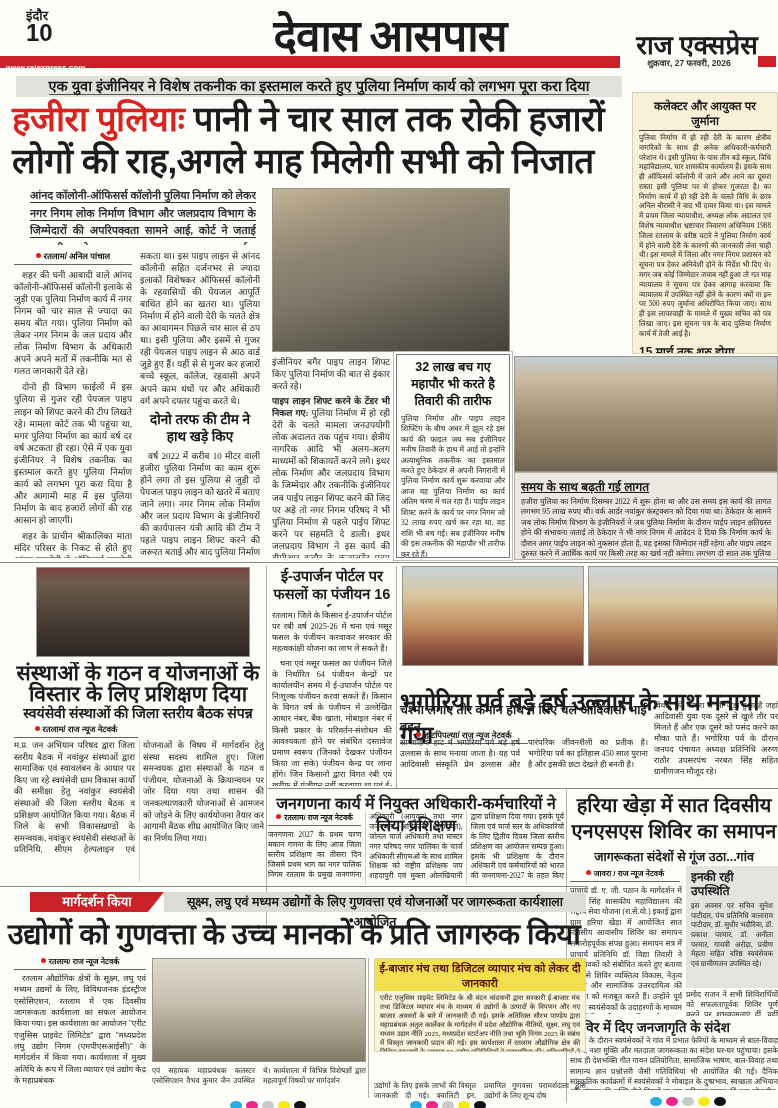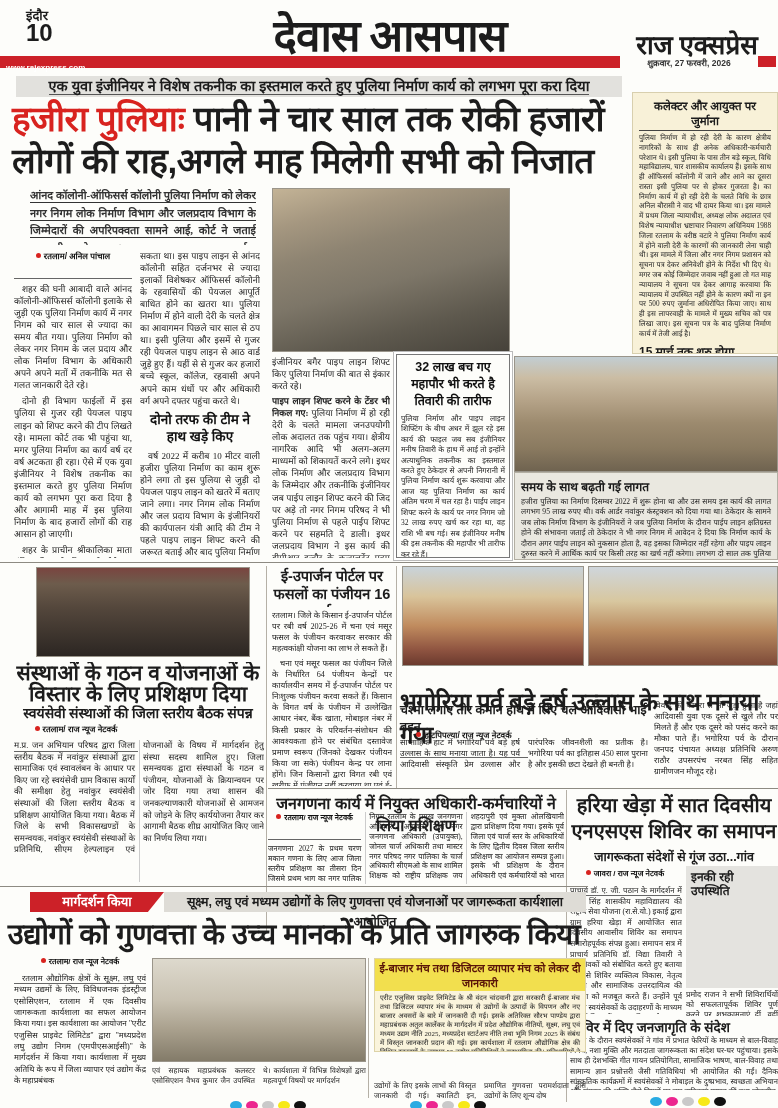--- a/index.html
+++ b/index.html
@@ -15,21 +15,21 @@
   .vr{position:absolute;width:1px;background:#b5b0a6;}
   .hr{position:absolute;height:1px;background:#8d8a82;}
   .photo{position:absolute;border:1px solid #9a958a;box-sizing:border-box;}
   .ph-bridge{background:linear-gradient(165deg,#c3b396 0%,#a59780 18%,#8e8472 35%,#7d7668 55%,#5e594e 78%,#46423a 100%);}
   .ph-cost{background:linear-gradient(180deg,#c2cdd2 0%,#cbbda4 18%,#b5a388 38%,#9c8a6e 58%,#8a7a60 80%,#6f6350 100%);}
   .ph-meet{background:linear-gradient(180deg,#7a4540 0%,#6d5c4c 18%,#54473c 45%,#3e352e 75%,#2c2622 100%);}
   .ph-bh1{background:linear-gradient(180deg,#c9d3da 0%,#d9c49b 30%,#c08b5e 60%,#8e5340 85%,#6b3a2e 100%);}
   .ph-bh2{background:linear-gradient(180deg,#cfd6dc 0%,#d8c79f 35%,#b98a5f 65%,#7d4a38 100%);}
   .ph-ind{background:linear-gradient(180deg,#ddd9cd 0%,#c9c2b2 40%,#a89f8c 70%,#837b69 100%);}
   .byline{font-family:"Liberation Sans",sans-serif;font-weight:bold;font-size:8.3px;
-          border-bottom:1px solid #666;padding-bottom:17px;margin-bottom:4px;text-align:center;color:#111;}
+          border-bottom:1px solid #666;padding-bottom:3px;margin-bottom:4px;text-align:center;color:#111;}
   .bdot{display:inline-block;width:5px;height:5px;background:#d8231f;border-radius:50%;margin-right:3px;vertical-align:1px;}
   .headline-red{color:#d8231f;}
   .caption-box{background:#eae8e0;border:1px solid #b3afa3;box-sizing:border-box;padding:5px 6px;}
   .dot{display:inline-block;width:12px;height:9px;border-radius:50%;margin:0 2px;}
   .subhead-inline{font-family:"Liberation Sans",sans-serif;font-weight:bold;text-align:center;color:#111;}
 </style>
 </head>
 <body>
 
 <div id="page">
@@ -74,21 +74,21 @@
     <p class="bodytxt just" style="margin:0;"><b>पाइप लाइन शिफ्ट करने के टेंडर भी निकल गए:</b><span> पुलिया निर्माण में हो रही देरी के चलते मामला जनउपयोगी लोक अदालत तक पहुंच गया। क्षेत्रीय नागरिक आदि भी अलग-अलग माध्यमों को शिकायतें करने लगे। इधर लोक निर्माण और जलप्रदाय विभाग के जिम्मेदार और तकनीकि इंजीनियर जब पाईप लाइन शिफ्ट करने की जिद पर अड़े तो नगर निगम परिषद ने भी पुलिया निर्माण से पहले पाईप शिफ्ट करने पर सहमति दे डाली। इधर जलप्रदाय विभाग ने इस कार्य की डीपीआर इन्दौर के कन्सलटेंट पदम जैन से बनवा ली और पाईप लाइन शिफ्ट करने के टेंडर भी जारी कर दिए।</span></p>
   </div>
 
   <div class="abs clip" style="left:396px;top:354px;width:114px;height:204px;border:1px solid #777;box-shadow:0 0 0 2px #fff,0 0 0 3px #bbb;box-sizing:border-box;padding:4px;">
     <div class="subhead-inline" style="font-size:12.5px;line-height:1.35;margin-bottom:4px;">32 लाख बच गए महापौर भी करते है तिवारी की तारीफ</div>
     <div class="smtxt just" style="font-size:7.6px;">पुलिया निर्माण और पाइप लाइन शिफ्टिंग के बीच अधर में झूल रहे इस कार्य की फाइल जब सब इंजीनियर मनीष तिवारी के हाथ में आई तो इन्होंने अत्याधुनिक तकनीक का इस्तमाल करते हुए ठेकेदार से अपनी निगरानी में पुलिया निर्माण कार्य शुरू करवाया और आज यह पुलिया निर्माण का कार्य अंतिम चरण में चल रहा है। पाईप लाइन शिफ्ट करने के कार्य पर नगर निगम जो 32 लाख रुपए खर्च कर रहा था, वह राशि भी बच गई। सब इंजीनियर मनीष की इस तकनीक की महापौर भी तारीफ कर रहे हैं।</div>
   </div>
 
   <div class="photo ph-cost" style="left:514px;top:356px;width:264px;height:116px;"></div>
   <div class="abs caption-box clip" style="left:514px;top:472px;width:264px;height:88px;">
-    <div class="sans" style="font-size:12px;font-weight:bold;margin-bottom:2px;">समय के साथ बढ़ती गई लागत</div>
+    <div class="sans" style="font-size:12px;font-weight:bold;margin-bottom:2px;text-decoration:underline;">समय के साथ बढ़ती गई लागत</div>
     <div class="smtxt just" style="font-size:7.6px;">हजीरा पुलिया का निर्माण दिसम्बर 2022 में शुरू होना था और उस समय इस कार्य की लागत लगभग 95 लाख रुपए थी। वर्क आर्डर नवांकुर कंस्ट्रक्शन को दिया गया था। ठेकेदार के सामने जब लोक निर्माण विभाग के इंजीनियरों ने जब पुलिया निर्माण के दौरान पाईप लाइन क्षतिग्रस्त होने की संभावना जताई तो ठेकेदार ने भी नगर निगम में आवेदन दे दिया कि निर्माण कार्य के दौरान अगर पाईप लाइन को नुकसान होता है, वह इसका जिम्मेदार नहीं रहेगा और पाइप लाइन दुरुस्त करने में आर्थिक कार्य पर किसी तरह का खर्च नहीं करेगा। लगभग दो साल तक पुलिया निर्माण का काम पूरी तरह ठप रहा और इसी के चलते इस कार्य की लागत बढ़कर 1 करोड़ 23 लाख रुपए हो गई।</div>
   </div>
 
   <div class="abs clip" style="left:632px;top:92px;width:146px;height:262px;background:#f8f1d8;border:1px solid #d8cfae;box-sizing:border-box;padding:5px 6px;">
     <div class="sans ctr" style="font-size:11.5px;font-weight:bold;border-bottom:1px solid #444;padding-bottom:2px;margin-bottom:3px;">कलेक्टर और आयुक्त पर जुर्माना</div>
     <div class="smtxt just" style="font-size:7.2px;line-height:1.36;">पुलिया निर्माण में हो रही देरी के कारण क्षेत्रीय नागरिकों के साथ ही अनेक अधिकारी-कर्मचारी परेशान थे। इसी पुलिया के पास तीन बड़े स्कूल, विधि महाविद्यालय, चार शासकीय कार्यालय हैं। इसके साथ ही ऑफिसर्स कॉलोनी में जाने और आने का दूसरा रास्ता इसी पुलिया पर से होकर गुजरता है। का निर्माण कार्य में हो रही देरी के चलते विधि के छात्र अनिल बौरासी ने वाद भी दायर किया था। इस मामले में प्रथम जिला न्यायाधीश, अध्यक्ष लोक अदालत एवं विशेष न्यायाधीश भ्रष्टाचार निवारण अधिनियम 1988 जिला रतलाम के वरीष्ठ वटारे ने पुलिया निर्माण कार्य में होने वाली देरी के कारणों की जानकारी लेना चाही थी। इस मामले में जिला और नगर निगम प्रशासन को सूचना पत्र देकर अनिवेशी होने के निर्देश भी दिए थे। मगर जब कोई जिम्मेदार जवाब नहीं हुआ तो गत माह न्यायालय ने सूचना पत्र देकर आगाह करवाया कि न्यायालय में उपस्थित नहीं होने के कारण क्यों ना इन पर 500 रुपए जुर्माना अधिरोपित किया जाए। साथ ही इस लापरवाही के मामले में मुख्य सचिव को पत्र लिखा जाए। इस सूचना पत्र के बाद पुलिया निर्माण कार्य में तेजी आई है।</div>
     <div class="sans" style="font-size:12px;font-weight:bold;margin:4px 0 2px;">15 मार्च तक शुरु होगा आवागमन</div>
 
   </div>
 
@@ -132,20 +132,21 @@
 
   <div class="vr" style="left:566px;top:790px;height:312px;"></div>
 
   <div class="abs sans ctr clip" style="left:570px;top:792px;width:208px;height:54px;font-size:20px;font-weight:bold;line-height:1.3;">हरिया खेड़ा में सात दिवसीय एनएसएस शिविर का समापन</div>
   <div class="abs sans ctr" style="left:570px;top:848px;width:208px;font-size:12.5px;font-weight:bold;">जागरूकता संदेशों से गूंज उठा...गांव</div>
   <div class="abs" style="left:570px;top:868px;width:110px;">
     <div class="byline" style="font-size:7.8px;"><span class="bdot"></span><span>जावरा / राज न्यूज नेटवर्क</span></div>
   </div>
   <div class="abs clip" style="left:686px;top:866px;width:92px;height:122px;background:#e4e3df;padding:4px 5px;box-sizing:border-box;">
     <div class="sans" style="font-size:12px;font-weight:bold;line-height:1.2;margin-bottom:3px;">इनकी रही उपस्थिति</div>
+    <div class="just" style="font-size:7.2px;line-height:1.35;">इस अवसर पर सचिव सुनेश पाटीदार, पंच प्रतिनिधि बालाराम पाटीदार, डॉ. सुधीर भदौरिया, डॉ. प्रकाश परमार, डॉ. अनीता परमार, गायत्री अरोड़ा, प्रवीण मेहता सहित वरिष्ठ स्वयंसेवक एवं ग्रामीणजन उपस्थित रहे।</div>
   </div>
   <div class="abs just clip" style="left:570px;top:886px;width:112px;height:128px;font-size:7.8px;line-height:1.36;">प्राचार्य डॉ. ए. जी. पठान के मार्गदर्शन में भगत सिंह शासकीय महाविद्यालय की राष्ट्रीय सेवा योजना (रा.से.यो.) इकाई द्वारा ग्राम हरिया खेड़ा में आयोजित सात दिवसीय आवासीय शिविर का समापन समारोहपूर्वक संपन्न हुआ। समापन सत्र में प्राचार्य प्रतिनिधि डॉ. विद्या तिवारी ने स्वयंसेवकों को संबोधित करते हुए बताया कि ऐसे शिविर व्यक्तित्व विकास, नेतृत्व क्षमता और सामाजिक उत्तरदायित्व की भावना को मजबूत करते हैं। उन्होंने पूर्व सफल स्वयंसेवकों के उदाहरणों के माध्यम से शिविर में सहभागिता के लाभ समझाए। विशेष अतिथि जनभागीदारी समिति अध्यक्ष</div>
   <div class="abs just clip" style="left:686px;top:990px;width:92px;height:26px;font-size:7.8px;line-height:1.3;">प्रमोद राजन ने सभी शिविरार्थियों को सफलतापूर्वक शिविर पूर्ण करने पर शुभकामनाएं दीं, वहीं कार्यक्रम के अध्यक्ष जिला संयोजक श्री एस. एल. मौर्य ने शिविर की गतिविधियों पर प्रसन्नता व्यक्त करते हुए स्वयंसेवकों को जिला, राज्य और राष्ट्रीय स्तर तक प्रतिनिधित्व करने के लिए प्रेरित किया।</div>
   <div class="abs sans" style="left:570px;top:1018px;width:208px;font-size:13.5px;font-weight:bold;">शिविर में दिए जनजागृति के संदेश</div>
   <div class="abs just clip" style="left:570px;top:1036px;width:208px;height:54px;font-size:7.6px;line-height:1.34;">शिविर के दौरान स्वयंसेवकों ने गांव में प्रभात फेरियों के माध्यम से बाल-विवाह निषेध, नशा मुक्ति और मतदाता जागरूकता का संदेश घर-घर पहुंचाया। इसके साथ ही देशभक्ति गीत गायन प्रतियोगिता, सामाजिक भाषण, बाल-विवाह तथा सामान्य ज्ञान प्रश्नोत्तरी जैसी गतिविधियां भी आयोजित की गईं। दैनिक सांस्कृतिक कार्यक्रमों में स्वयंसेवकों ने मोबाइल के दुष्प्रभाव, स्वच्छता अभियान और संगठन की शक्ति जैसे विषयों पर लघु नाटिकाएं प्रस्तुत कीं तथा लोकगीत-लोकनृत्यों के माध्यम से ग्रामीण लोक-संस्कृति को जीवंत किया।</div>
   <div class="abs" style="left:648px;top:1092px;"><span class="dot" style="background: rgb(41, 171, 226);"></span><span class="dot" style="background: rgb(236, 38, 143);"></span><span class="dot" style="background: rgb(201, 201, 201);"></span><span class="dot" style="background: rgb(247, 233, 24);"></span><span class="dot" style="background: rgb(17, 17, 17);"></span></div>
 
   <div class="hr" style="left:0;top:886px;width:588px;"></div>
   <div class="abs sans ctr" style="left:30px;top:892px;width:134px;height:20px;background:#cc2128;color:#fff;font-size:13px;font-weight:bold;line-height:20px;clip-path:polygon(0 0,100% 0,88% 100%,0 100%);">मार्गदर्शन किया</div>
   <div class="abs sans ctr" style="left:164px;top:892px;width:422px;height:20px;background:#dedcd6;font-size:12.5px;font-weight:bold;line-height:20px;">सूक्ष्म, लघु एवं मध्यम उद्योगों के लिए गुणवत्ता एवं योजनाओं पर जागरूकता कार्यशाला आयोजित</div>

